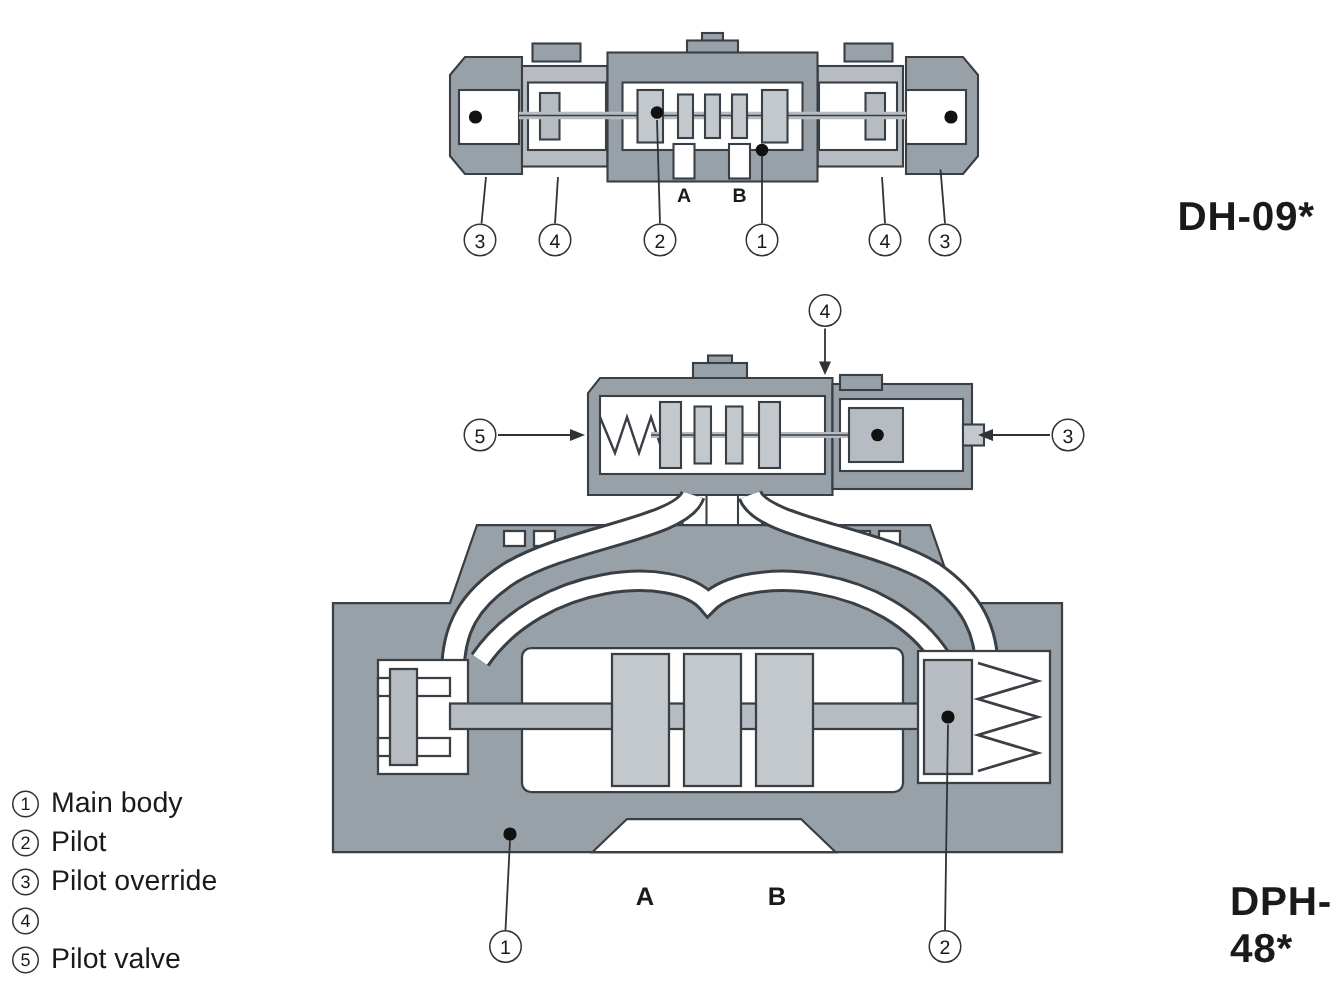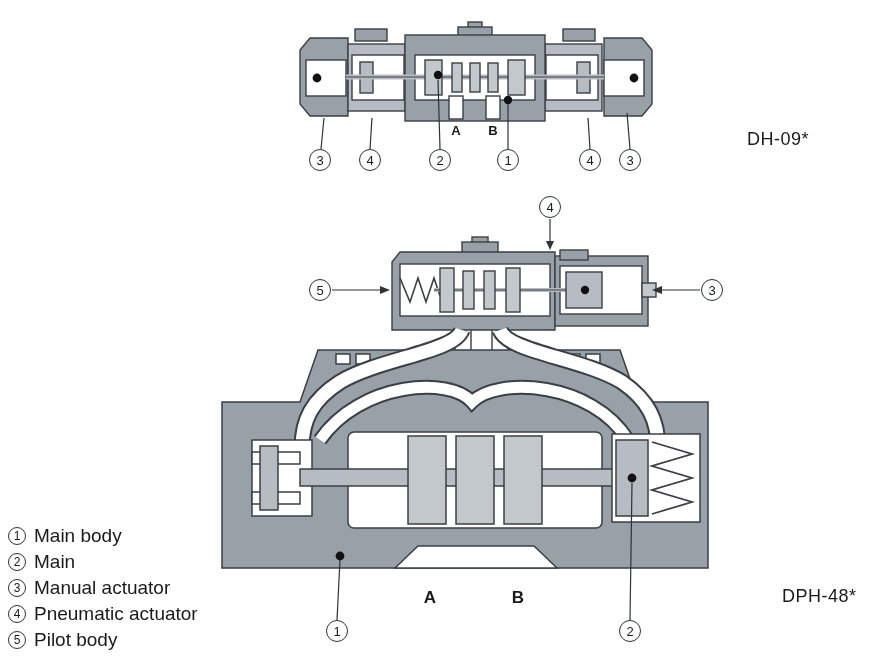--- a/index.html
+++ b/index.html
@@ -8,21 +8,21 @@
     font-family:"Liberation Sans",sans-serif;color:#1a1a1a;
   }
   svg{position:absolute;left:0;top:0;}
   .callout{
     position:absolute;width:22px;height:22px;box-sizing:border-box;
     border:1.7px solid #2e3338;border-radius:50%;background:#ffffff;
     display:flex;align-items:center;justify-content:center;
     font-size:13px;line-height:1;z-index:5;
   }
   .model-title{
-    position:absolute;font-weight:normal;font-size:18px;letter-spacing:0.5px;z-index:5;
+    position:absolute;font-weight:bold;font-size:27px;letter-spacing:0.5px;z-index:5;margin-left:38px;
   }
   .port-label-sm{
     position:absolute;font-size:13px;font-weight:600;transform:translate(-50%,-50%);z-index:5;
   }
   .port-label-lg{
     position:absolute;font-size:17px;font-weight:bold;transform:translate(-50%,-50%);z-index:5;
   }
   .legend{position:absolute;left:8px;top:523px;z-index:5;}
   .legend-row{display:flex;align-items:center;height:26px;}
   .legend-num{
@@ -213,29 +213,28 @@
   <div class="model-title" style="left:747px;top:129px;">DH-09*</div>
   <div class="model-title" style="left:782px;top:586px;">DPH-48*</div>
 
   <div class="legend">
     <div class="legend-row">
       <span class="legend-num">1</span>
       <span class="legend-label">Main body</span>
     </div>
     <div class="legend-row">
       <span class="legend-num">2</span>
-      <span class="legend-label">Main</span>
+      <span class="legend-label">Pilot</span>
     </div>
     <div class="legend-row">
       <span class="legend-num">3</span>
-      <span class="legend-label">Manual actuator</span>
+      <span class="legend-label">Pilot override</span>
     </div>
     <div class="legend-row">
       <span class="legend-num">4</span>
-      <span class="legend-label">Pneumatic actuator</span>
     </div>
     <div class="legend-row">
       <span class="legend-num">5</span>
-      <span class="legend-label">Pilot body</span>
+      <span class="legend-label">Pilot valve</span>
     </div>
   </div>
 
 </div>
 
 </body></html>

